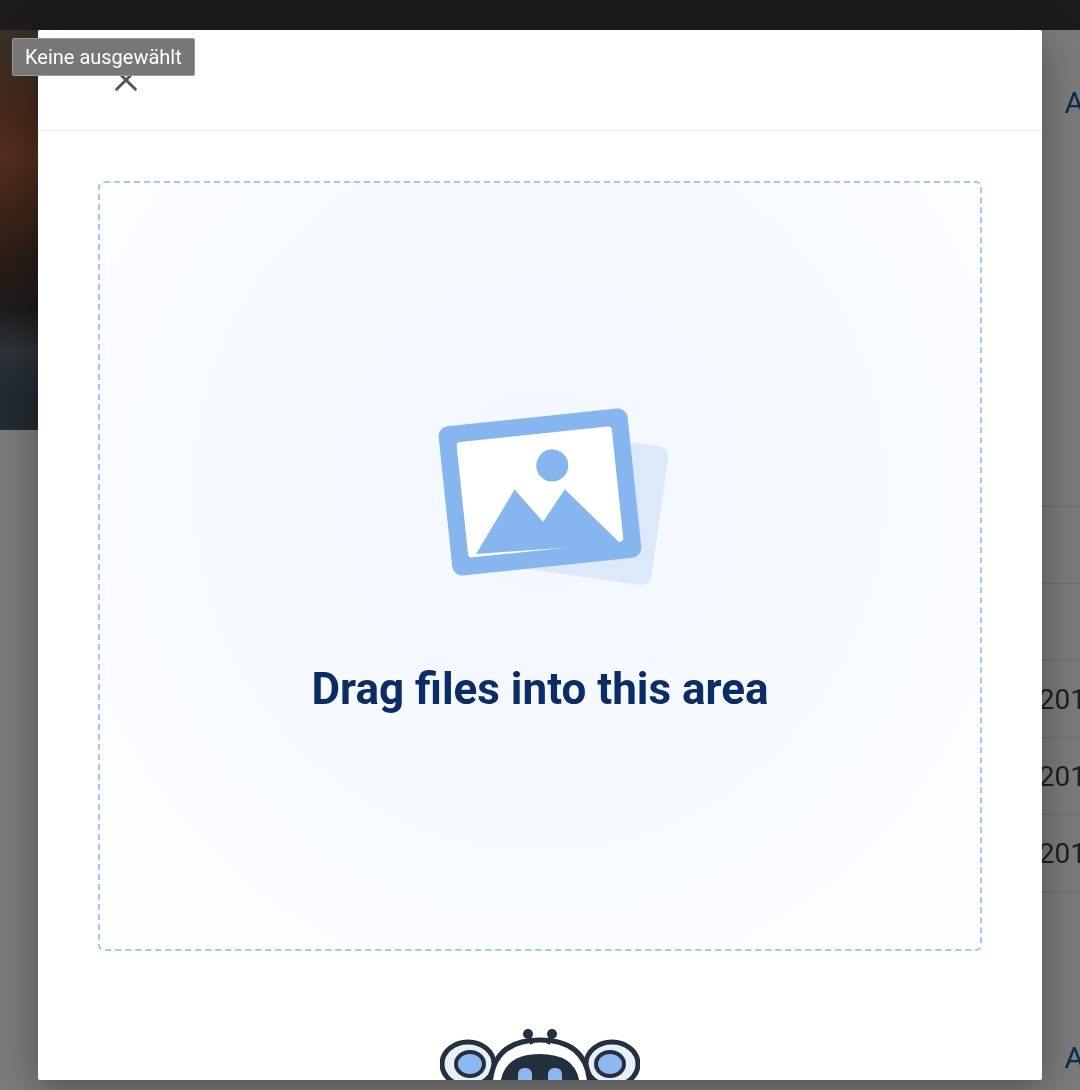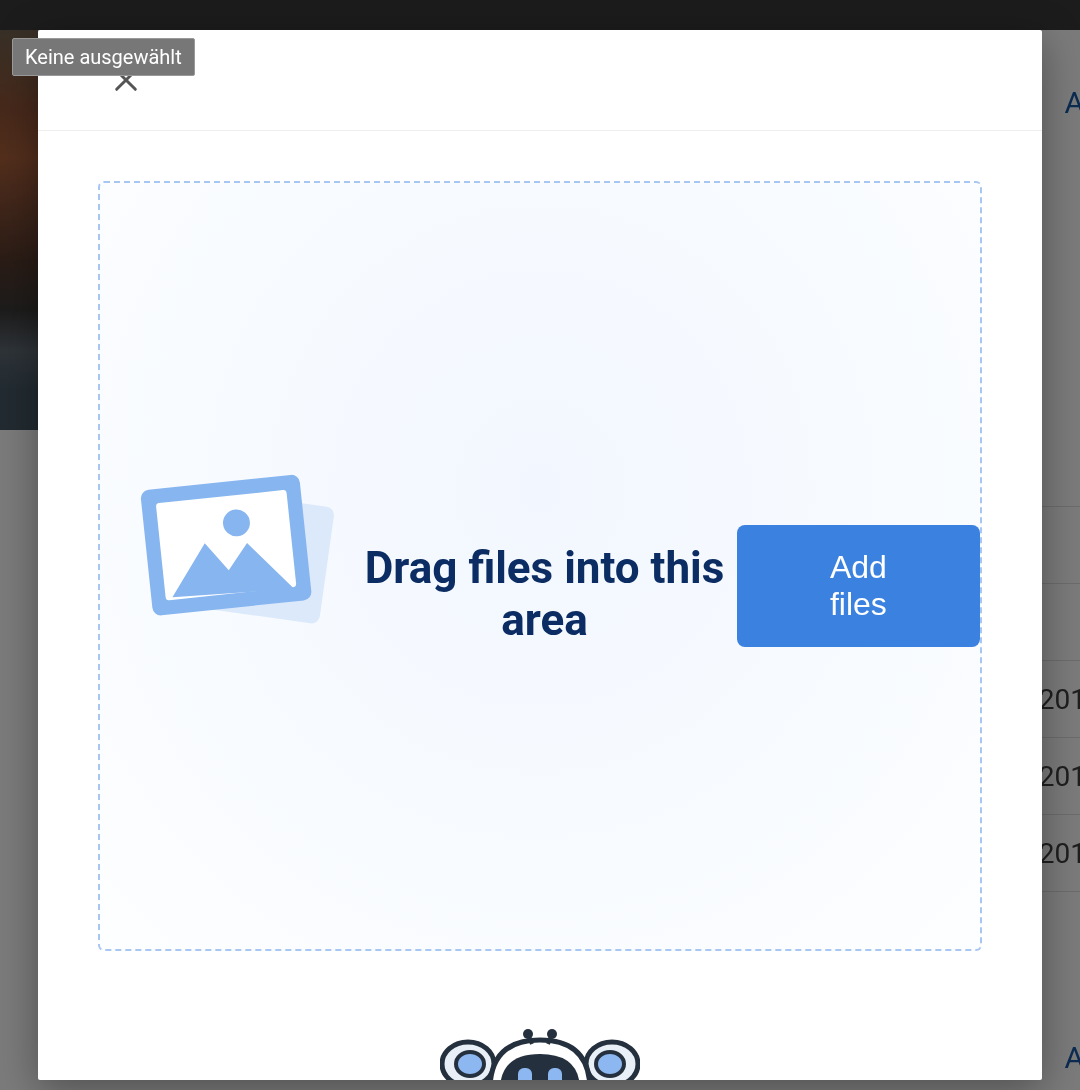--- a/index.html
+++ b/index.html
@@ -64,21 +64,21 @@
   .close-btn { width: 40px; height: 40px; display: flex; align-items: center; justify-content: center; cursor: pointer; color: #555; }
   .close-btn svg { width: 32px; height: 32px; }
 
   .modal-body { flex: 1; padding: 50px 60px 0 60px; position: relative; }
 
   .dropzone {
     width: 100%; height: 770px;
     border: 2px dashed #a7c6f2;
     border-radius: 6px;
     background: radial-gradient(ellipse at 50% 40%, #f2f7ff 0%, #f8fbff 60%, #fdfeff 100%);
-    display: flex; flex-direction: row; align-items: center; justify-content: center;
+    display: flex; flex-direction: column; align-items: center; justify-content: center;
   }
 
   .illustration { width: 300px; height: 230px; position: relative; margin-top: -40px; }
   .illustration svg { width: 100%; height: 100%; }
 
   .drop-text { margin-top: 55px; font-size: 44px; font-weight: 700; color: #0b2d63; text-align: center; }
 
   .add-btn {
     margin-top: 40px;
     background: #3b82e0; color: #fff;
@@ -146,21 +146,20 @@
             <rect x="55" y="40" width="190" height="150" rx="10" fill="#86b5ef"></rect>
             <rect x="72" y="57" width="156" height="116" rx="4" fill="#ffffff"></rect>
 
             <circle cx="165" cy="90" r="16" fill="#86b5ef"></circle>
 
             <path d="M80 170 L125 110 L150 145 L175 115 L225 175 Z" fill="#86b5ef"></path>
           </g>
         </svg>
       </div>
       <div class="drop-text">Drag files into this area</div>
-      <button class="add-btn">Add files</button>
     </div>
 
     <div class="robot">
       <svg viewBox="0 0 200 70">
 
         <g>
           <ellipse cx="28" cy="44" rx="26" ry="22" fill="#e9eff6" stroke="#24303d" stroke-width="5"></ellipse>
           <ellipse cx="30" cy="44" rx="14" ry="12" fill="#8db7f0" stroke="#24303d" stroke-width="4"></ellipse>
           <ellipse cx="172" cy="44" rx="26" ry="22" fill="#e9eff6" stroke="#24303d" stroke-width="5"></ellipse>
           <ellipse cx="170" cy="44" rx="14" ry="12" fill="#8db7f0" stroke="#24303d" stroke-width="4"></ellipse>

